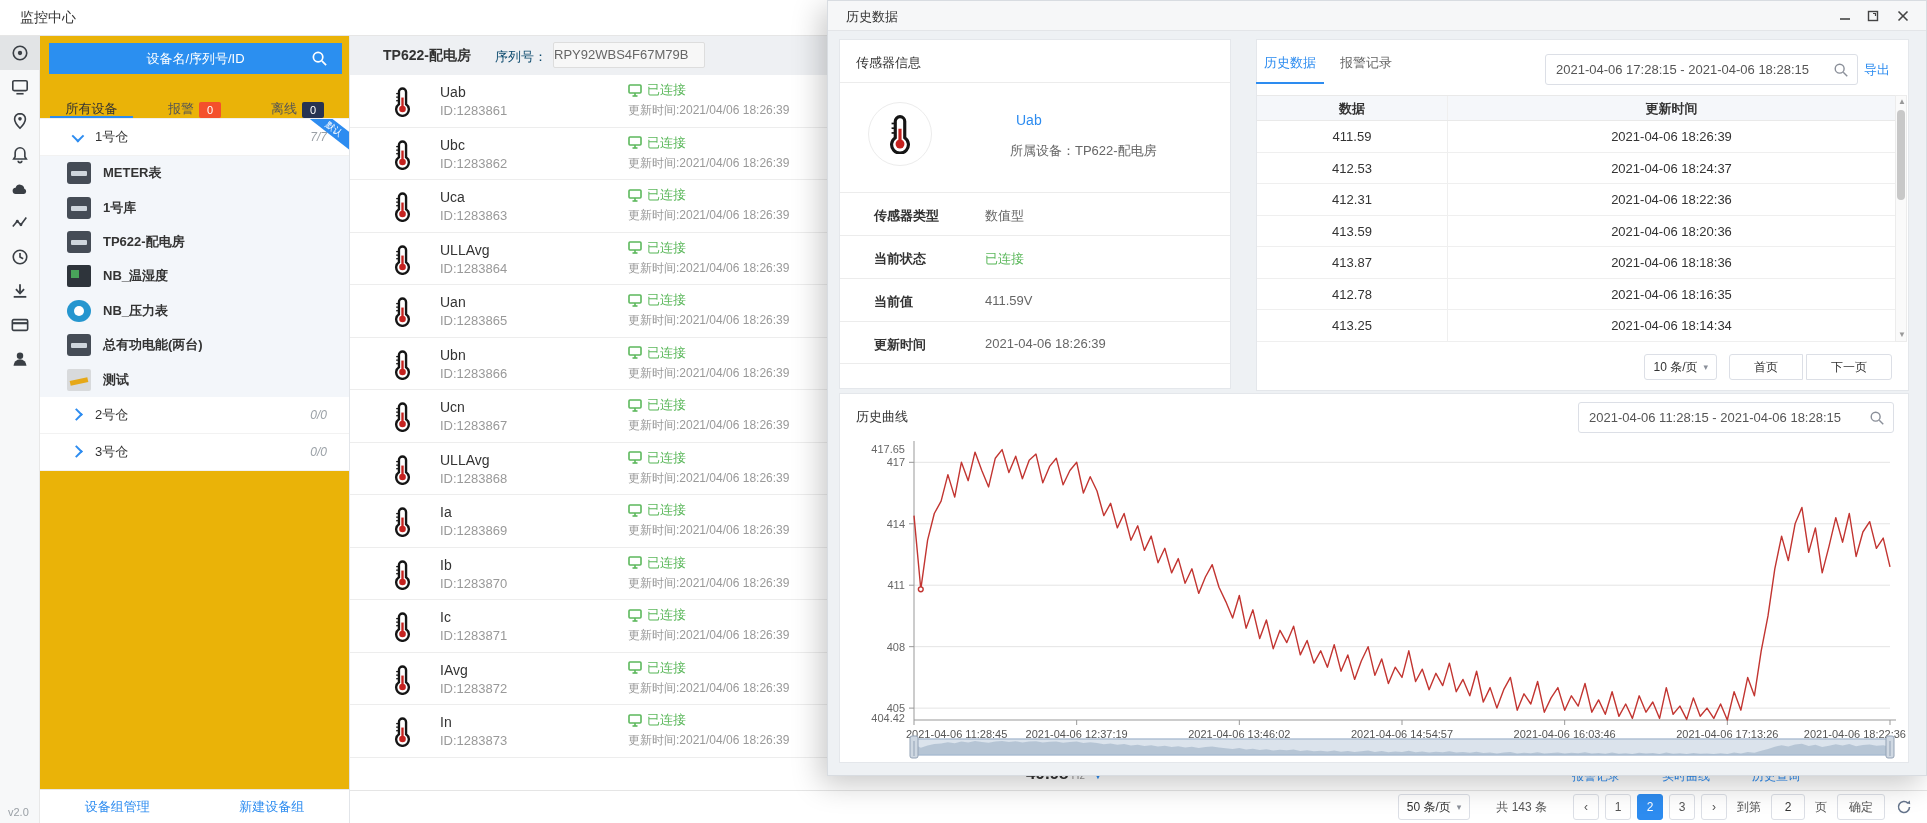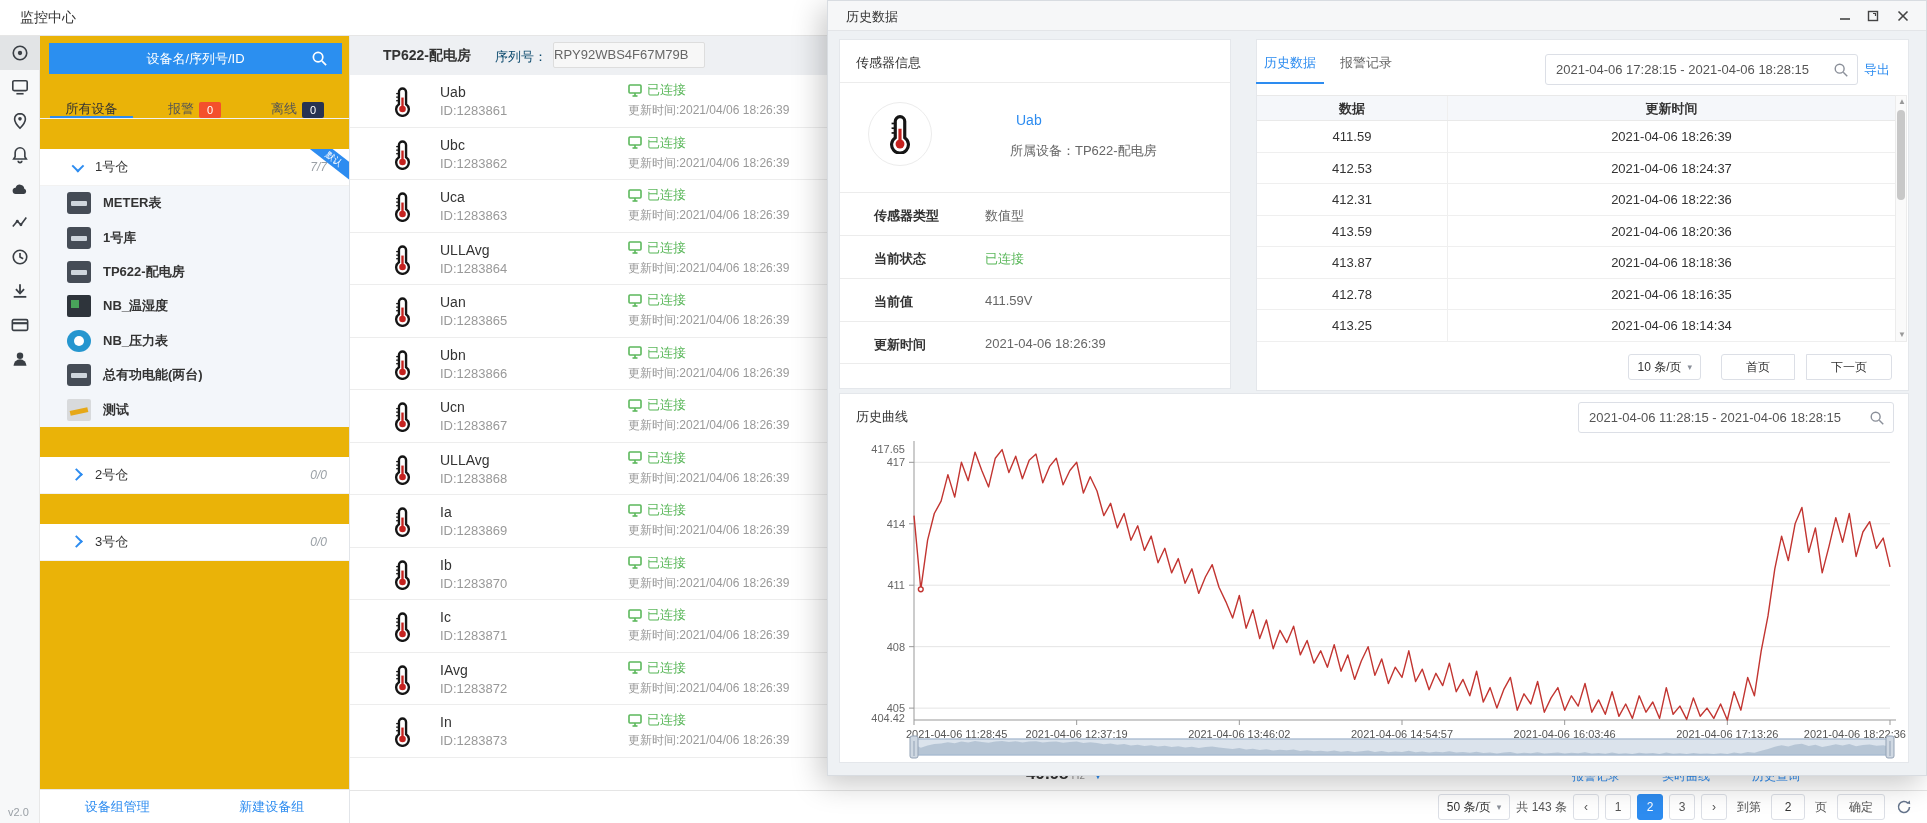--- a/index.html
+++ b/index.html
@@ -21,21 +21,21 @@
   
   .tree-panel { position:absolute; left:40px; top:36px; width:310px; height:787px; background:#eab308; border-right:1px solid #e2e5e9; z-index:3; }
   .search-bar { position:absolute; left:9px; top:7px; width:293px; height:31px; background:#2b8ff0; color:#fff; display:flex; align-items:center; justify-content:center; cursor:pointer; }
   .search-bar .ph { font-size:13px; }
   .search-bar svg { position:absolute; right:14px; top:7px; width:17px; height:17px; }
   .tree-tabs { position:absolute; left:0; top:45px; width:100%; height:38px; display:flex; border-bottom:1px solid #f0f0f0; }
   .ttab { flex:1; display:flex; align-items:flex-end; justify-content:center; gap:5px; position:relative; cursor:pointer; color:#555; font-size:13px; }
   .ttab.active { color:#333; }
   .ttab.active::after { content:""; position:absolute; left:10px; right:10px; bottom:0; height:2px; background:#2d8cf0; }
   .badge { display:inline-block; min-width:22px; height:16px; line-height:16px; text-align:center; border-radius:2px; color:#fff; font-size:11px; padding:0 3px; }
-  .tree-group { position:relative; height:37px; display:flex; align-items:center; padding-left:32px; border-bottom:1px solid #f2f2f2; cursor:pointer; background:#fff; overflow:hidden;margin-top:30px; }
+  .tree-group { position:relative; height:37px; display:flex; align-items:center; padding-left:32px; border-bottom:1px solid #f2f2f2; cursor:pointer; background:#fff; overflow:hidden; }
   .tree-group .g-name { margin-left:14px; color:#333; }
   .tree-group .g-count { position:absolute; right:22px; color:#9aa0a6; font-size:12px; font-style:italic; }
   .chev { width:9px; height:9px; border-right:2px solid #2d8cf0; border-bottom:2px solid #2d8cf0; display:inline-block; }
   .chev.down { transform:rotate(45deg) translateY(-2px); }
   .chev.right { transform:rotate(-45deg); }
   .ribbon { position:absolute; right:-16px; top:3px; width:62px; height:14px; background:#2d8cf0; color:#fff; font-size:9px; text-align:center; line-height:14px; transform:rotate(38deg); }
   .tree-children { background:#f3f6fa; }
   .tree-item { height:34.4px; display:flex; align-items:center; padding-left:27px; cursor:pointer; }
   .tree-item .ti-label { margin-left:12px; color:#333; font-size:13px; font-weight:bold; }
   .ti-icon { width:24px; height:22px; position:relative; flex:0 0 24px; }
@@ -69,21 +69,21 @@
   .bs-value { position:absolute; left:676px; top:2px; font-size:17px; font-weight:bold; color:#333; }
   .bs-unit { font-size:11px; color:#999; font-weight:normal; margin-left:3px; }
   .bs-caret { color:#2d8cf0; font-size:10px; margin-left:8px; }
   .bs-links { position:absolute; left:1222px; top:6px; display:flex; gap:42px; }
   .bs-link { color:#2d8cf0; font-size:12px; cursor:pointer; }
 
   
   .page-footer { position:absolute; left:350px; right:0; top:790px; height:33px; background:#fff; border-top:1px solid #e5e5e5; z-index:1; }
   .pf-cluster { position:absolute; right:10px; top:3px; display:flex; align-items:center; gap:6px; }
   .pf-select { height:26px; border:1px solid #dcdfe6; border-radius:3px; background:#fff; padding:0 8px; font-size:12px; color:#333; display:flex; align-items:center; gap:6px; cursor:pointer; }
-  .pf-total { font-size:12px; color:#555; margin:0 0; }
+  .pf-total { font-size:12px; color:#555; margin:0 20px; }
   .pg-box { min-width:26px; height:26px; border:1px solid #dcdfe6; border-radius:3px; background:#fff; display:flex; align-items:center; justify-content:center; font-size:12px; color:#555; cursor:pointer; }
   .pg-box.active { background:#2d8cf0; border-color:#2d8cf0; color:#fff; }
   .pf-label { font-size:12px; color:#555; margin:0 4px; }
   .pf-input { width:34px; height:26px; border:1px solid #dcdfe6; border-radius:3px; text-align:center; font-size:12px; color:#333; background:#fff; }
   .pf-confirm { width:48px; }
   .pf-refresh { width:26px; height:26px; display:flex; align-items:center; justify-content:center; color:#66758c; cursor:pointer; }
 
   
   .modal { position:absolute; left:827px; top:0; width:1100px; height:776px; background:#eef1f4; border:1px solid #d8dce1; box-shadow:-6px 8px 28px rgba(0,0,0,.22); z-index:10; }
   .modal-titlebar { position:absolute; left:0; top:0; width:100%; height:30px; background:#f6f7f8; border-bottom:1px solid #e3e5e8; }
@@ -118,21 +118,21 @@
   .hist-table { position:absolute; left:0; top:55px; width:650px; }
   .t-head { display:flex; height:26px; background:#f5f7fa; border-top:1px solid #e9e9e9; border-bottom:1px solid #e9e9e9; font-weight:bold; }
   .t-row { display:flex; height:31.5px; border-bottom:1px solid #efefef; }
   .t-val { width:191px; text-align:center; line-height:31px; font-size:13px; color:#333; border-right:1px solid #efefef; }
   .t-head .t-val { line-height:26px; }
   .t-time { width:447px; text-align:center; line-height:31px; font-size:13px; color:#333; }
   .t-head .t-time { line-height:26px; }
   .t-scroll { position:absolute; left:638px; top:55px; width:12px; height:247px; background:#fafafa; border:1px solid #ececec; }
   .t-thumb { position:absolute; left:1px; top:14px; width:8px; height:90px; background:#c8c8c8; border-radius:4px; }
   .t-arrow { position:absolute; left:2px; width:8px; height:8px; color:#999; font-size:8px; line-height:8px; text-align:center; }
-  .c2-pager { position:absolute; right:16px; top:314px; display:flex; align-items:center; gap:20px; }
+  .c2-pager { position:absolute; right:16px; top:314px; display:flex; align-items:center; gap:12px; }
   .c2-select { height:26px; border:1px solid #dcdfe6; border-radius:3px; padding:0 8px; font-size:12px; color:#333; display:flex; align-items:center; gap:6px; background:#fff; cursor:pointer; }
   .c2-btn { height:26px; border:1px solid #dcdfe6; background:#fff; padding:0 24px; font-size:12px; color:#333; display:flex; align-items:center; cursor:pointer; }
   .c2-btn.first { border-radius:3px 0 0 3px; margin-right:-9px; }
   .c2-btn.next { border-radius:0 3px 3px 0; }
   .c3-date { right:14px; top:8px; width:316px; }
   #curve-svg { position:absolute; left:0; top:0; }
   .tri { display:inline-block; color:#8a8f99; font-size:9px; }
 </style>
 </head>
 <body>

